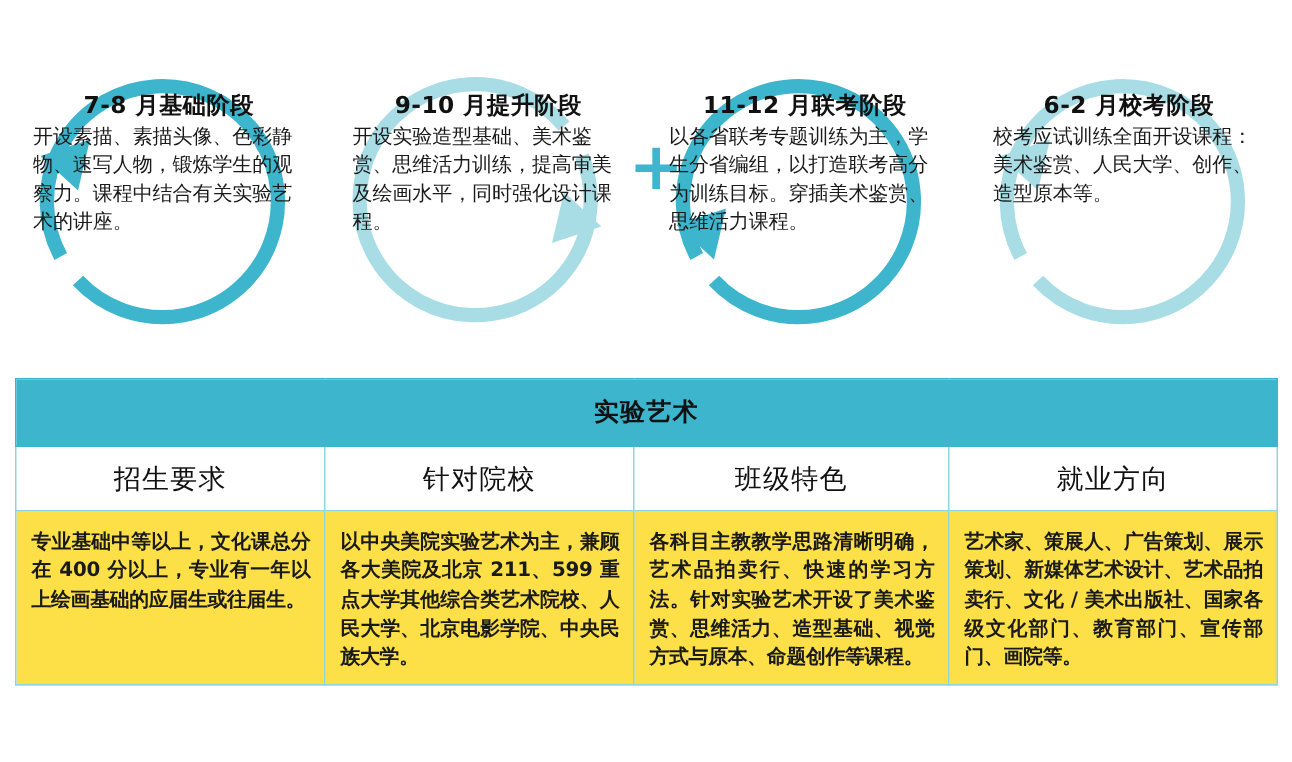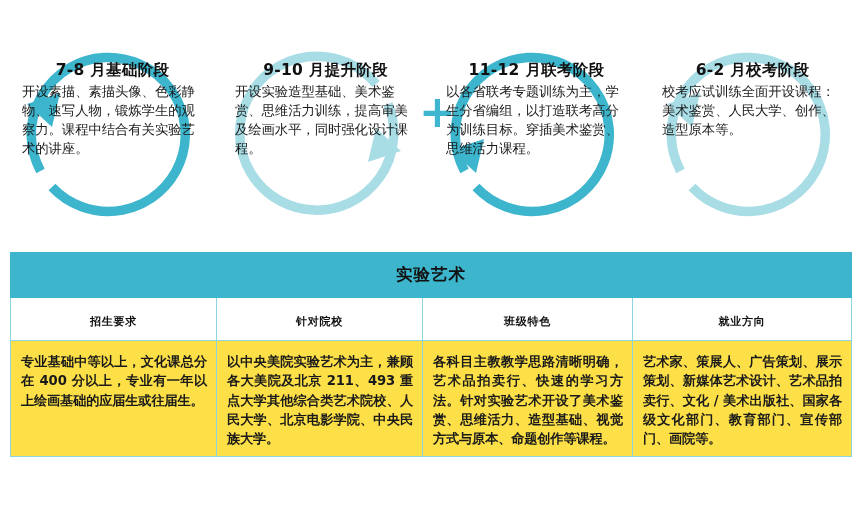--- a/index.html
+++ b/index.html
@@ -104,22 +104,22 @@
     letter-spacing: 1px;
     margin-top: 13px;
   }
   .tbl-head-cell {
     height: 42px;
     text-align: center;
     vertical-align: middle !important;
     background: #ffffff;
   }
   .tbl-head-text {
-    font-size: 11px;
-    font-weight: bold;
+    font-size: 18px;
+    font-weight: normal;
     color: #111111;
     letter-spacing: 0.8px;
   }
   .tbl-body-cell {
     height: 112px;
     background: #fde047;
     font-weight: bold;
   }
   .tbl-body-text {
     display: block;
@@ -209,21 +209,21 @@
       </td>
       <td class="tbl-head-cell">
         <span class="tbl-head-text">就业方向</span>
       </td>
     </tr>
     <tr>
       <td class="tbl-body-cell">
         <span class="tbl-body-text">专业基础中等以上，文化课总分在 400 分以上，专业有一年以上绘画基础的应届生或往届生。</span>
       </td>
       <td class="tbl-body-cell">
-        <span class="tbl-body-text">以中央美院实验艺术为主，兼顾各大美院及北京 211、493 重点大学其他综合类艺术院校、人民大学、北京电影学院、中央民族大学。</span>
+        <span class="tbl-body-text">以中央美院实验艺术为主，兼顾各大美院及北京 211、599 重点大学其他综合类艺术院校、人民大学、北京电影学院、中央民族大学。</span>
       </td>
       <td class="tbl-body-cell">
         <span class="tbl-body-text">各科目主教教学思路清晰明确，艺术品拍卖行、快速的学习方法。针对实验艺术开设了美术鉴赏、思维活力、造型基础、视觉方式与原本、命题创作等课程。</span>
       </td>
       <td class="tbl-body-cell">
         <span class="tbl-body-text">艺术家、策展人、广告策划、展示策划、新媒体艺术设计、艺术品拍卖行、文化 / 美术出版社、国家各级文化部门、教育部门、宣传部门、画院等。</span>
       </td>
     </tr>
   </tbody>
 </table>

